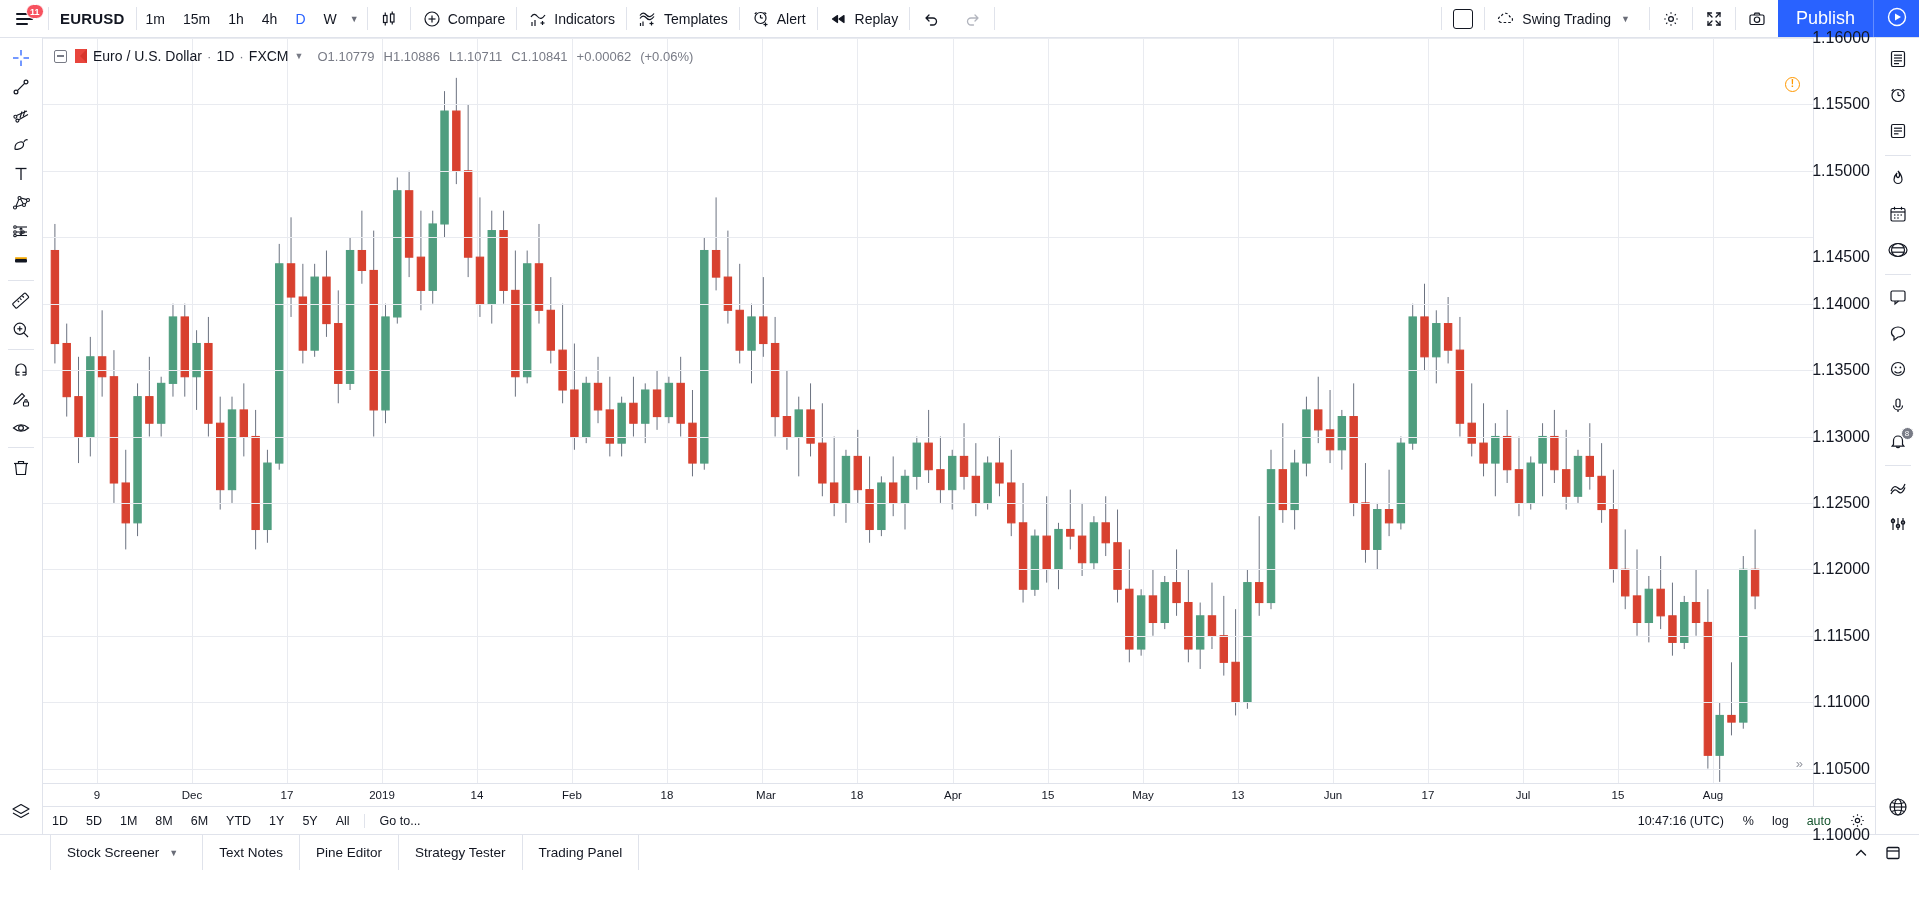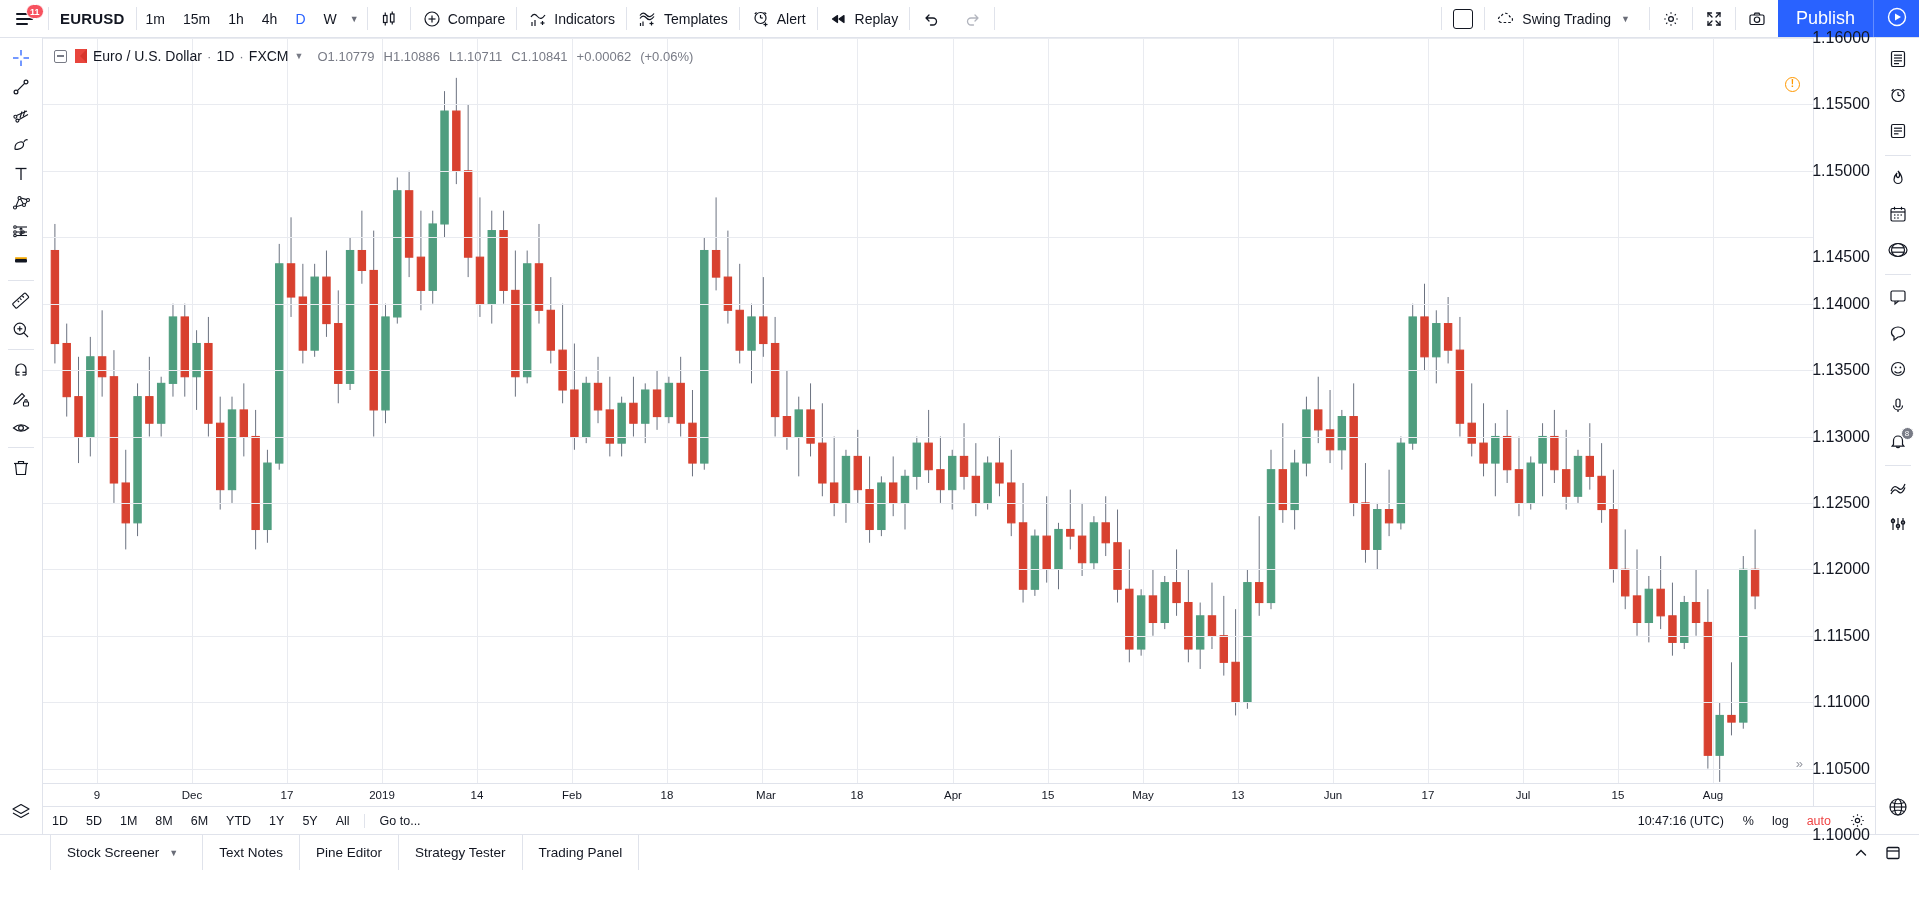--- a/index.html
+++ b/index.html
@@ -148,21 +148,21 @@
   .rangebar {
     height: 28px; min-height: 28px;
     display: flex; align-items: center;
     border-top: 1px solid #e0e3eb; background: #fff;
     font-size: 12.5px; color: #131722;
   }
   .rb-item { padding: 0 9px; height: 100%; display: flex; align-items: center; cursor: pointer; }
   .rb-sep { width: 1px; background: #e0e3eb; height: 14px; margin: 0 5px; }
   .rb-goto { padding: 0 10px; color: #131722; cursor: pointer; }
   .rb-time { color: #131722; padding: 0 10px; }
-  .rb-blue { color: #ef4444; }
+  .rb-blue { color: #14532d; }
   .rb-gear { display: flex; align-items: center; padding: 0 9px; cursor: pointer; color: #131722; }
 
   
   .bottomtabs {
     height: 36px; min-height: 36px;
     display: flex; align-items: stretch;
     border-top: 1px solid #e0e3eb; background: #fff;
   }
   .bt-item {
     display: flex; align-items: center; gap: 6px;

